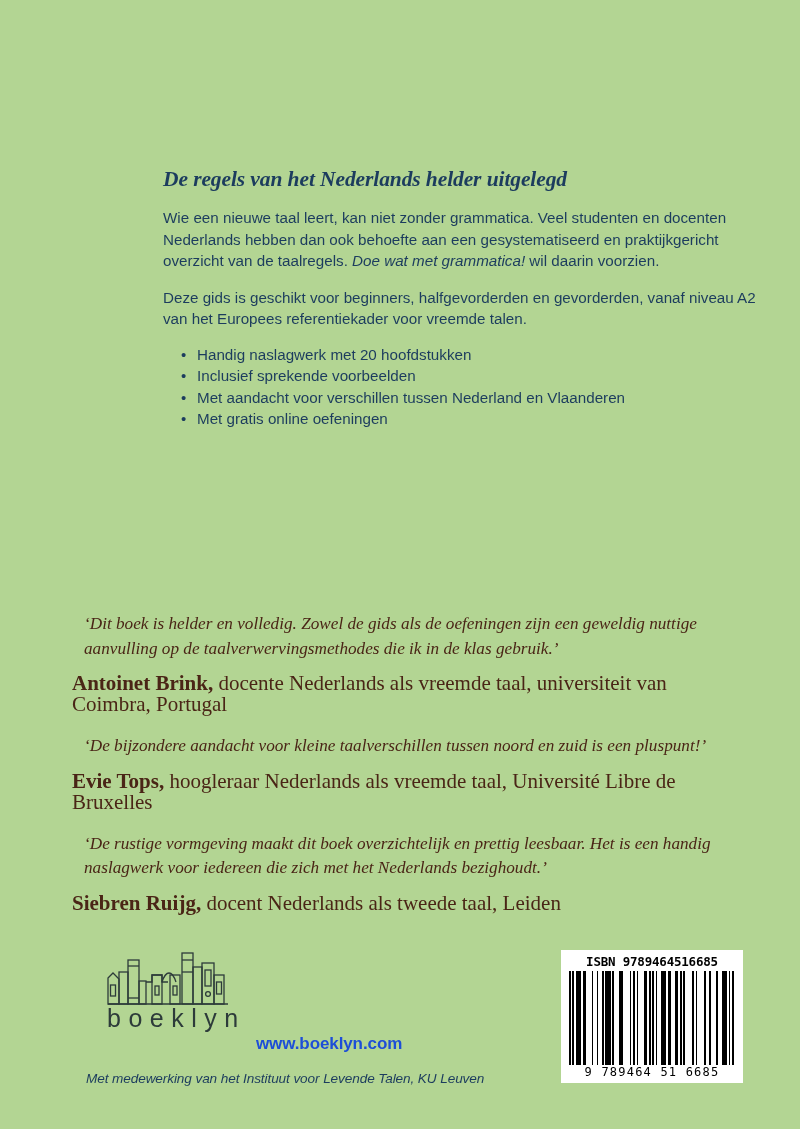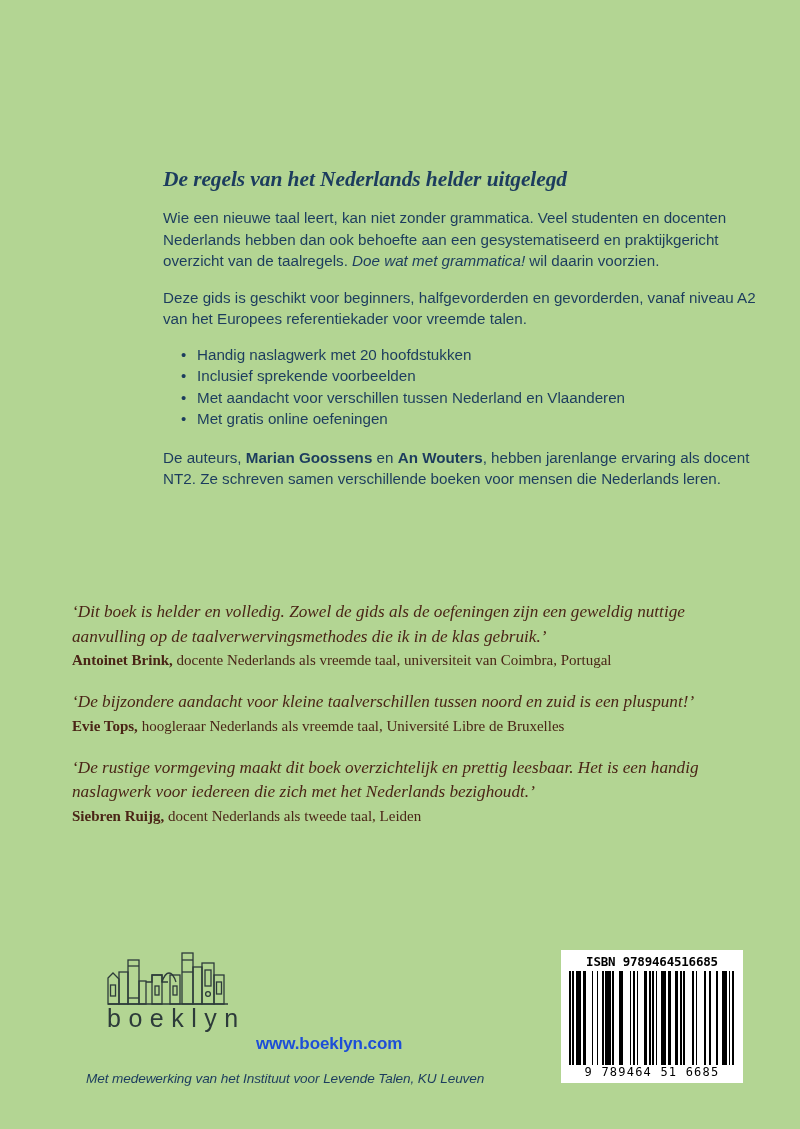--- a/index.html
+++ b/index.html
@@ -112,26 +112,26 @@
   }
   .quote-group {
     margin-bottom: 19px;
   }
   .quote-text {
     font-family: "Liberation Serif", serif;
     font-style: italic;
     font-size: 17.2px;
     line-height: 24.5px;
     color: #4a2516;
-    margin: 0;
+    margin: 12px;
   }
   .quote-attrib {
     font-family: "Liberation Serif", serif;
     font-style: normal;
-    font-size: 15px;
+    font-size: 21px;
     line-height: 21px;
     color: #4a2516;
     margin: 1px 0 0 0;
   }
   .quote-attrib .name {
     font-weight: 700;
   }
 
   .logo-area {
     position: absolute;
@@ -237,21 +237,20 @@
 
     <p class="para">Deze gids is geschikt voor beginners, halfgevorderden en gevorderden, vanaf niveau A2 van het Europees referentiekader voor vreemde talen.</p>
 
     <ul class="features">
       <li><span class="bullet">•</span><span>Handig naslagwerk met 20 hoofdstukken</span></li>
       <li><span class="bullet">•</span><span>Inclusief sprekende voorbeelden</span></li>
       <li><span class="bullet">•</span><span>Met aandacht voor verschillen tussen Nederland en Vlaanderen</span></li>
       <li><span class="bullet">•</span><span>Met gratis online oefeningen</span></li>
     </ul>
 
-    <p class="para"><span>De auteurs, </span><b>Marian Goossens</b><span> en </span><b>An Wouters</b><span>, hebben jarenlange ervaring als docent NT2. Ze schreven samen verschillende boeken voor mensen die Nederlands leren.</span></p>
   </div>
 
   <div class="quotes">
     <div class="quote-group">
       <p class="quote-text">‘Dit boek is helder en volledig. Zowel de gids als de oefeningen zijn een geweldig nuttige aanvulling op de taalverwervingsmethodes die ik in de klas gebruik.’</p>
       <p class="quote-attrib"><span class="name">Antoinet Brink,</span><span> docente Nederlands als vreemde taal, universiteit van Coimbra, Portugal</span></p>
     </div>
     <div class="quote-group">
       <p class="quote-text">‘De bijzondere aandacht voor kleine taalverschillen tussen noord en zuid is een pluspunt!’</p>
       <p class="quote-attrib"><span class="name">Evie Tops,</span><span> hoogleraar Nederlands als vreemde taal, Université Libre de Bruxelles</span></p>

